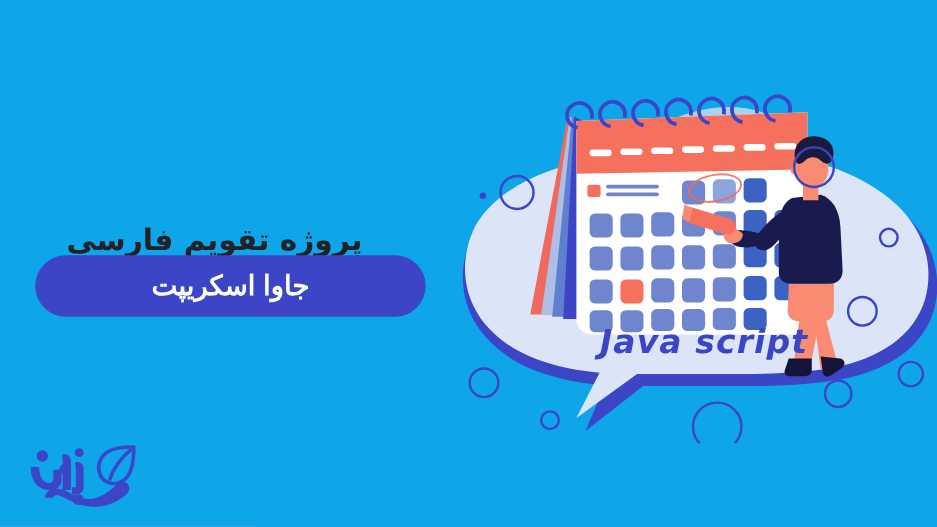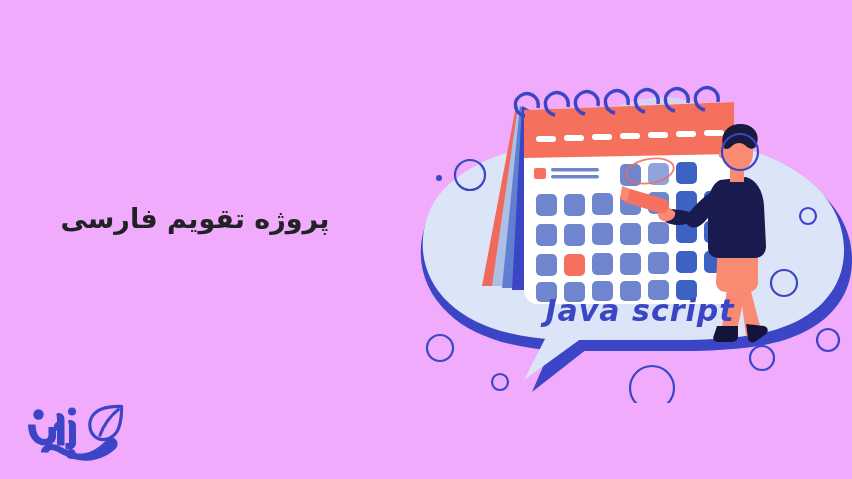--- a/index.html
+++ b/index.html
@@ -8,21 +8,21 @@
     padding: 0;
     background: #ffffff;
   }
   body {
     font-family: "DejaVu Sans", "Liberation Sans", sans-serif;
   }
   #banner {
     position: relative;
     width: 852px;
     height: 479px;
-    background: #f0abfc;
+    background: #0ea5e9;
     overflow: hidden;
   }
 
   
   #text-column {
     position: absolute;
     left: 0px;
     top: 0px;
     width: 420px;
     height: 479px;
@@ -89,20 +89,23 @@
 </style>
 </head>
 <body>
 
 <div id="banner">
 
   <div id="text-column">
 
     <h1 id="headline">پروژه تقویم فارسی</h1>
 
+    <button id="cta-button">
+      <span id="cta-label">جاوا اسکریپت</span>
+    </button>
   </div>
 
   <div id="logo">
     <svg width="110" height="66" viewBox="0 0 110 66" xmlns="http://www.w3.org/2000/svg">
       <g fill="#3b45c6">
 
         <circle cx="20.5" cy="18.5" r="5.2"></circle>
 
         <path d="M10 28.5 C10 42 17.5 49.5 27 49.5 C33.5 49.5 38 46 38 40.5 L38 31 L30.5 31 L30.5 39
                  C30.5 41.8 29 43 26.8 43 C21.5 43 17.6 38.2 17.6 28.5 Z"></path>

